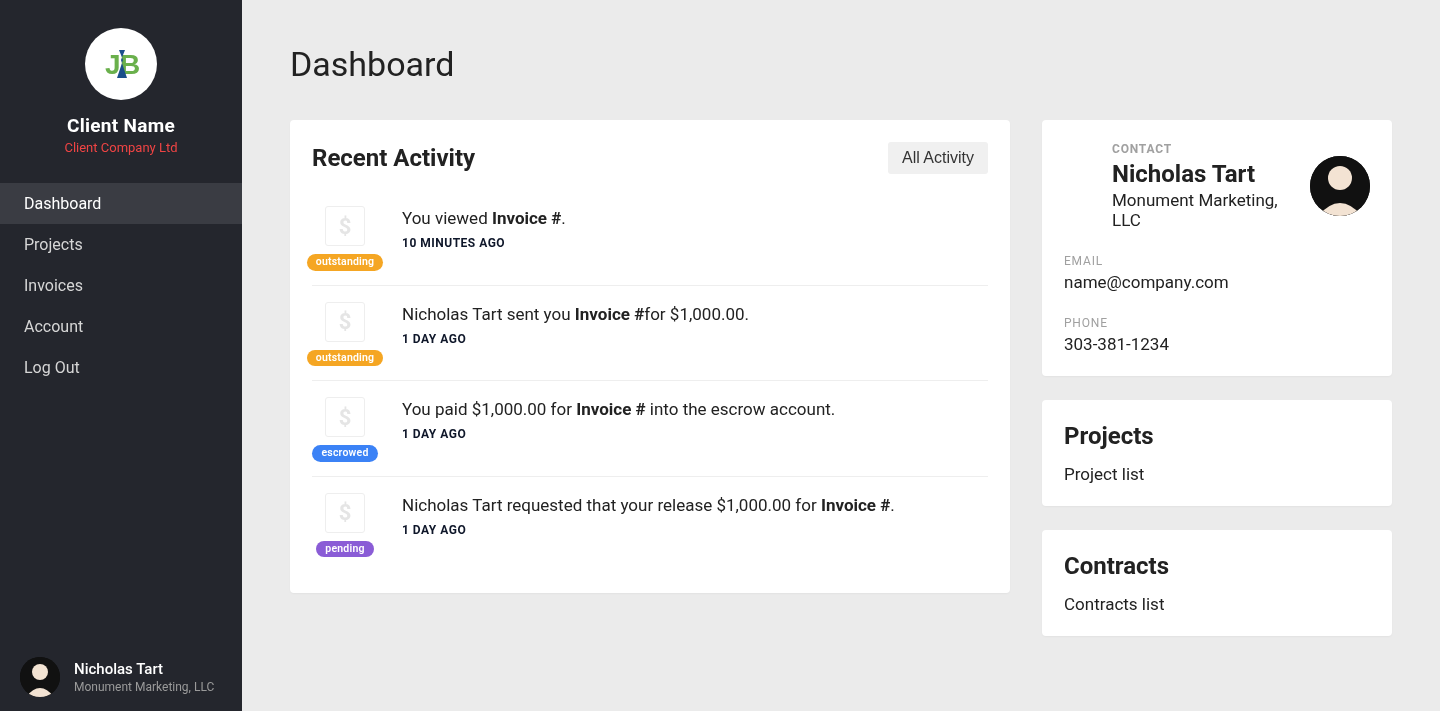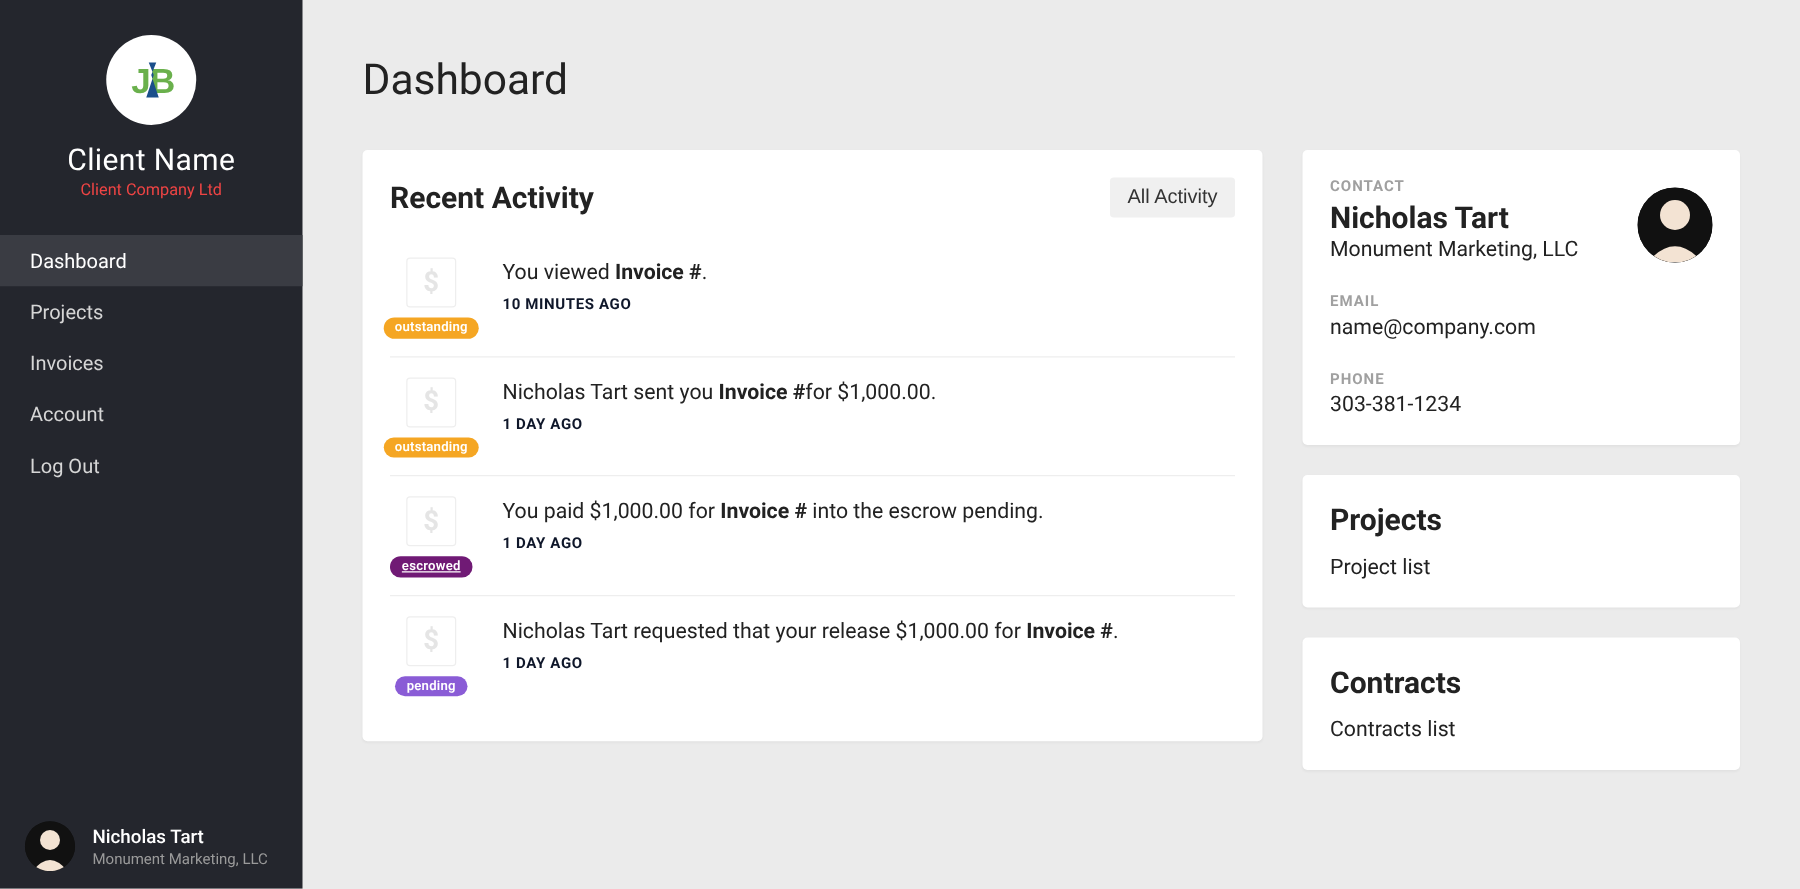--- a/index.html
+++ b/index.html
@@ -26,21 +26,21 @@
   .logo-wrap { text-align: center; padding-top: 28px; }
   .logo-circle {
     width: 72px; height: 72px;
     background: #fff;
     border-radius: 50%;
     margin: 0 auto 14px;
     position: relative;
   }
   .logo-circle svg { position: absolute; inset: 0; margin: auto; }
   .client-name {
-    color: #fff; font-size: 24px; font-weight: 400; letter-spacing: 0.3px;
+    color: #fff; font-size: 19px; font-weight: 700; letter-spacing: 0.3px;
   }
   .client-company {
     color: #ef4444; font-size: 13px; margin-top: 3px;
   }
 
   .nav { margin-top: 28px; }
   .nav-item {
     padding: 11px 24px;
     color: #d6d6d6;
     font-size: 16px;
@@ -136,53 +136,54 @@
   .badge {
     font-size: 10.5px;
     font-weight: 600;
     letter-spacing: 0.2px;
     color: #fff;
     padding: 3px 9px;
     border-radius: 999px;
     line-height: 1;
   }
   .badge.outstanding { background: #f5a623; }
-  .badge.escrowed   { background: #701a75; text-decoration: underline; }
+  .badge.escrowed   { background: #3b82f6; }
   .badge.pending    { background: #8a5cd6; }
 
   .row-body { flex: 1; padding-top: 2px; }
   .row-text { font-size: 17px; color: #222; }
   .row-text b { font-weight: 700; }
   .row-time {
     margin-top: 8px;
     color: #0f172a;
     font-size: 12px;
     font-weight: 700;
     letter-spacing: 0.5px;
   }
 
   
   .contact-head {
     display: flex;
-    align-items: flex-end;
+    align-items: center;
     justify-content: space-between;
     gap: 16px;
+    margin-left: 48px;
   }
   .contact-label {
     color: #a0a0a0; font-size: 12px; font-weight: 700; letter-spacing: 0.8px;
     margin-bottom: 4px;
   }
   .contact-name { font-size: 24px; font-weight: 700; }
   .contact-company { font-size: 17px; color: #222; margin-top: 2px; }
   .avatar-lg {
     width: 60px; height: 60px; border-radius: 50%; background: #111; overflow: hidden; flex-shrink: 0;
   }
   .contact-field { margin-top: 24px; }
   .field-label {
-    color: #a0a0a0; font-size: 12px; font-weight: 700; letter-spacing: 0.8px;
+    color: #a0a0a0; font-size: 12px; font-weight: 400; letter-spacing: 0.8px;
   }
   .field-value { font-size: 17px; color: #222; margin-top: 4px; }
 
   .side-card-title { font-size: 24px; font-weight: 700; margin-bottom: 14px; }
   .side-card-text { font-size: 17px; color: #222; }
 
   
   .face-svg { width: 100%; height: 100%; display: block; }
 </style>
 </head>
@@ -257,21 +258,21 @@
                   <div class="row-text"><span>Nicholas Tart sent you </span><b>Invoice #</b><span>for $1,000.00.</span></div>
                   <div class="row-time">1 DAY AGO</div>
                 </div>
               </div>
               <div class="activity-row">
                 <div class="row-left">
                   <div class="icon-box">$</div>
                   <span class="badge escrowed">escrowed</span>
                 </div>
                 <div class="row-body">
-                  <div class="row-text"><span>You paid $1,000.00 for </span><b>Invoice #</b><span> into the escrow pending.</span></div>
+                  <div class="row-text"><span>You paid $1,000.00 for </span><b>Invoice #</b><span> into the escrow account.</span></div>
                   <div class="row-time">1 DAY AGO</div>
                 </div>
               </div>
               <div class="activity-row">
                 <div class="row-left">
                   <div class="icon-box">$</div>
                   <span class="badge pending">pending</span>
                 </div>
                 <div class="row-body">
                   <div class="row-text"><span>Nicholas Tart requested that your release $1,000.00 for </span><b>Invoice #</b><span>.</span></div>

